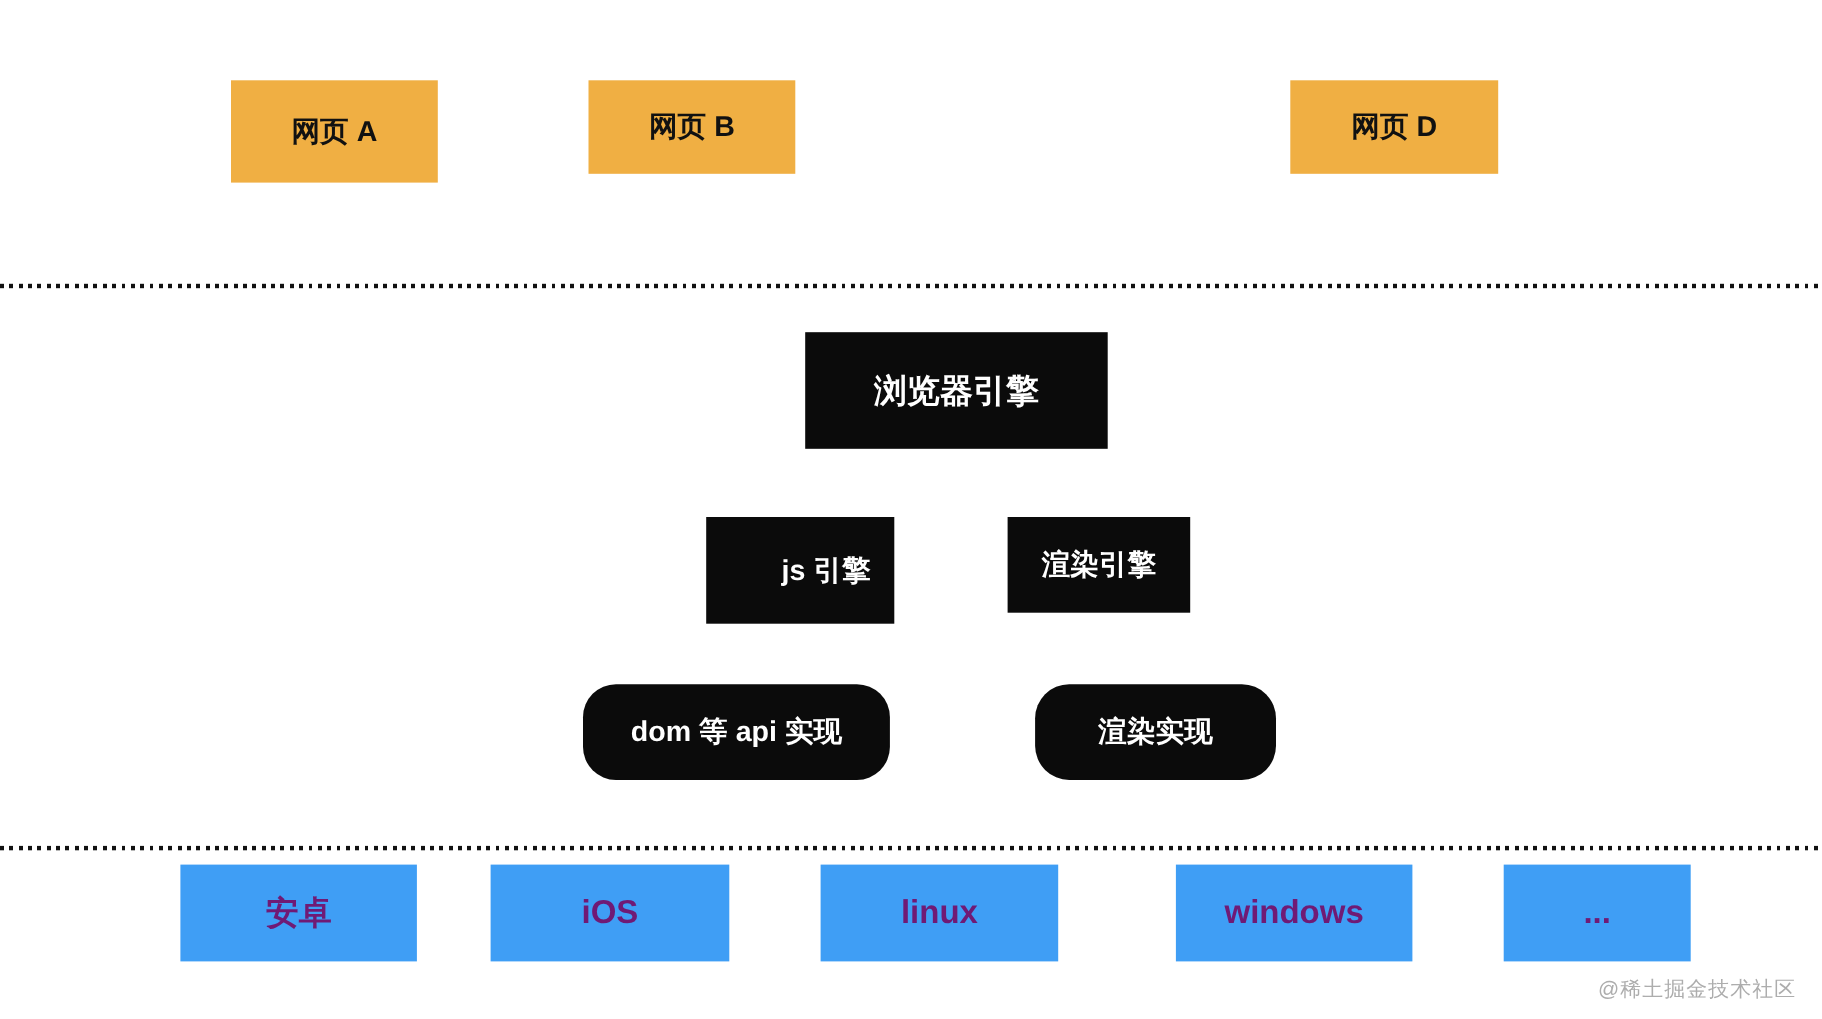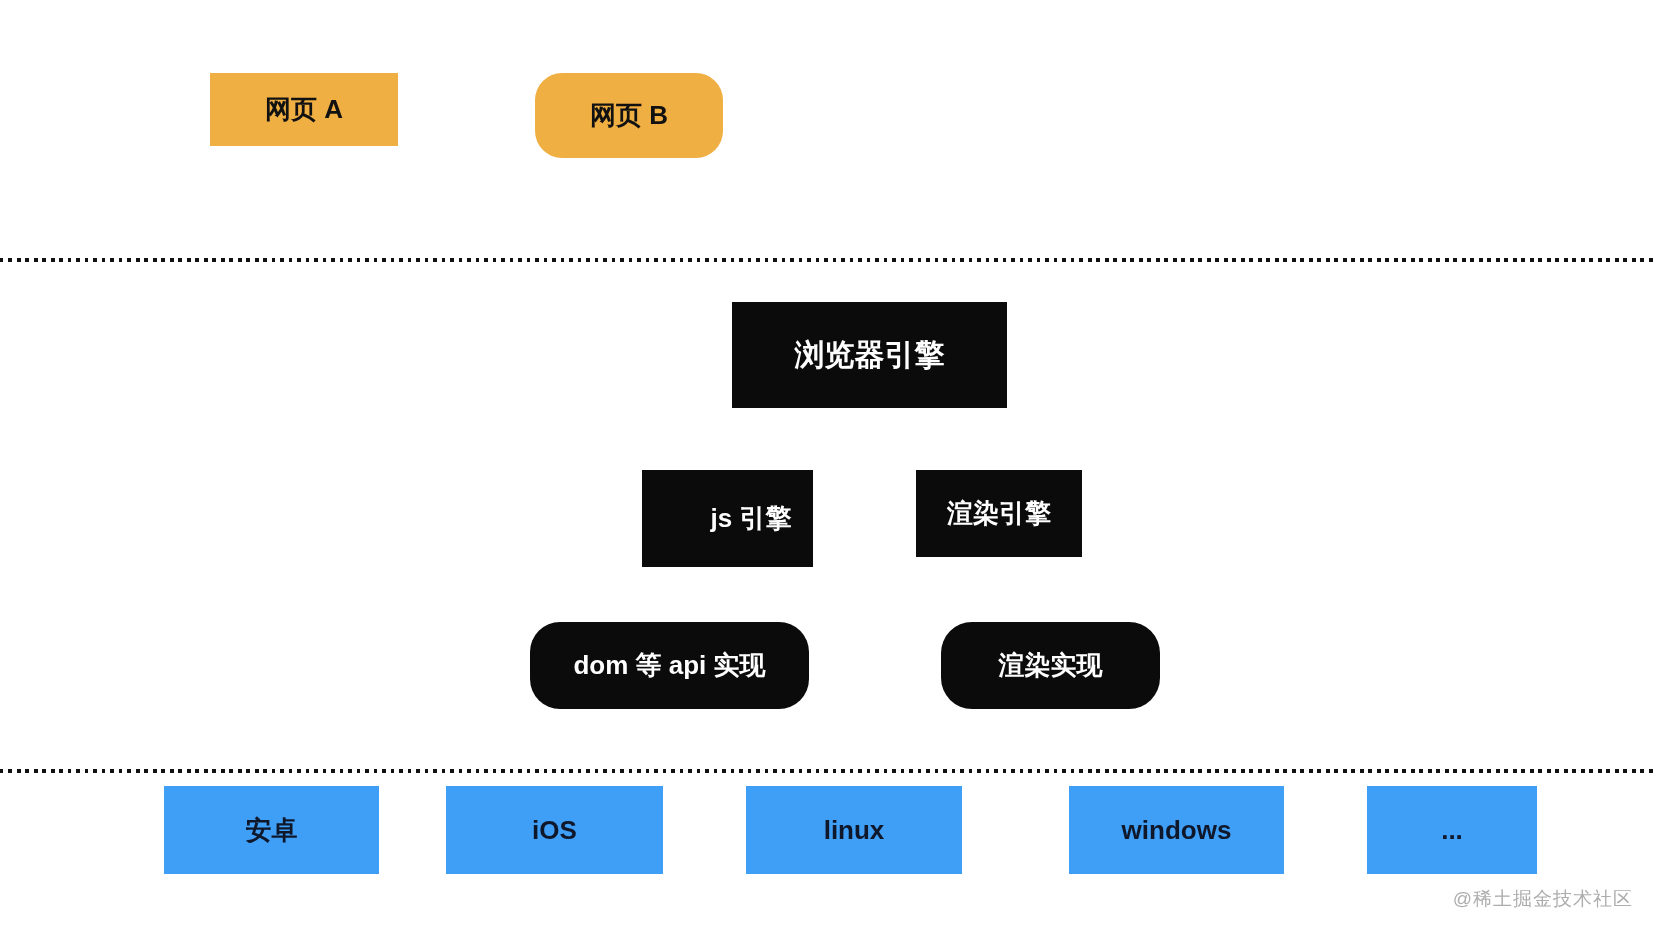--- a/index.html
+++ b/index.html
@@ -31,37 +31,37 @@
   .engine-box {
     background: #0B0B0B;
     color: #ffffff;
     font-size: 26px;
   }
   .engine-box.main {
     font-size: 30px;
   }
   .os-box {
     background: #3F9EF5;
-    color: #0f172a;
-    font-size: 26px;
+    color: #701a75;
+    font-size: 30px;
   }
   .dotted-line {
     position: absolute;
     left: 0;
     width: 1656px;
     height: 4px;
     background-image: repeating-linear-gradient(
       to right,
       #111111 0px, #111111 3.5px,
       transparent 3.5px, transparent 8.5px
     );
   }
   
-  #page-a { left: 210px;  top: 73px; width: 188px; height: 73px; }
-  #page-b { left: 535px;  top: 73px; width: 188px; height: 85px; border-radius: 27px; }
+  #page-a { left: 210px;  top: 73px; width: 188px; height: 93px; }
+  #page-b { left: 535px;  top: 73px; width: 188px; height: 85px; }
   #page-c { left: 841px;  top: 73px; width: 190px; height: 85px; }
   #page-d { left: 1173px; top: 73px; width: 189px; height: 85px; }
   
   #sep-top    { top: 258px; }
   #sep-bottom { top: 769px; }
   
   #browser-engine { left: 732px; top: 302px; width: 275px; height: 106px; }
   #js-engine      { left: 642px; top: 470px; width: 171px; height: 97px; padding-left: 47px; }
   #render-engine  { left: 916px; top: 470px; width: 166px; height: 87px; }
   #dom-api-impl   { left: 530px; top: 622px; width: 279px; height: 87px; border-radius: 30px; }
@@ -83,20 +83,21 @@
     letter-spacing: 1px;
   }
 </style>
 </head>
 <body>
 
 <div id="canvas">
 
   <div id="page-a" class="box page-box">网页 A</div>
   <div id="page-b" class="box page-box">网页 B</div>
+  <div id="page-d" class="box page-box">网页 D</div>
 
   <div id="sep-top" class="dotted-line"></div>
 
   <div id="browser-engine" class="box engine-box main">浏览器引擎</div>
   <div id="js-engine" class="box engine-box">js 引擎</div>
   <div id="render-engine" class="box engine-box">渲染引擎</div>
   <div id="dom-api-impl" class="box engine-box">dom 等 api 实现</div>
   <div id="render-impl" class="box engine-box">渲染实现</div>
 
   <div id="sep-bottom" class="dotted-line"></div>

